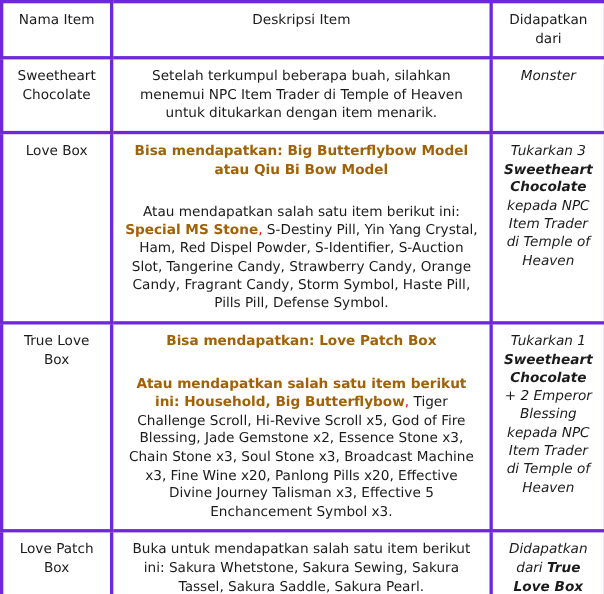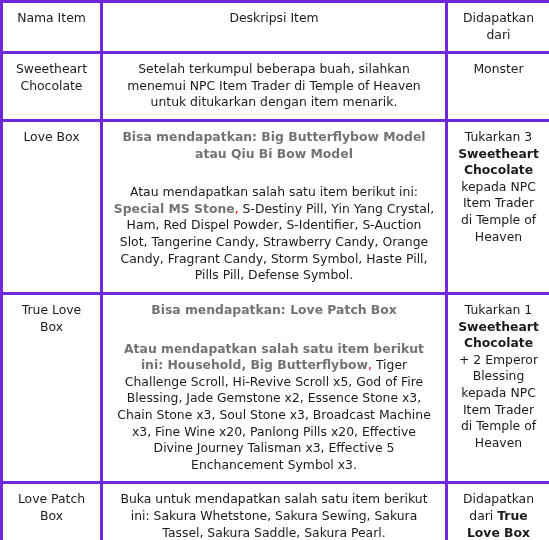--- a/index.html
+++ b/index.html
@@ -54,29 +54,30 @@
     font-weight: bold;
     vertical-align: top;
     padding-top: 9px;
   }
 
   
   .source-cell {
     text-align: center;
     vertical-align: top;
     padding-top: 9px;
+    font-style: italic;
   }
 
   
   .desc-cell {
     text-align: center;
   }
 
   .red      { color: #fe0000; }
-  .red-b    { color: #737373; font-weight: bold; }
+  .red-b    { color: #a16207; font-weight: bold; }
   .blk-b    { font-weight: bold; color: #1b1b1b; }
 
   .para      { margin: 0; }
   .para.gap  { margin-top: 22px; }
 </style>
 </head>
 <body>
 
 <table class="item-table">
   <colgroup>

